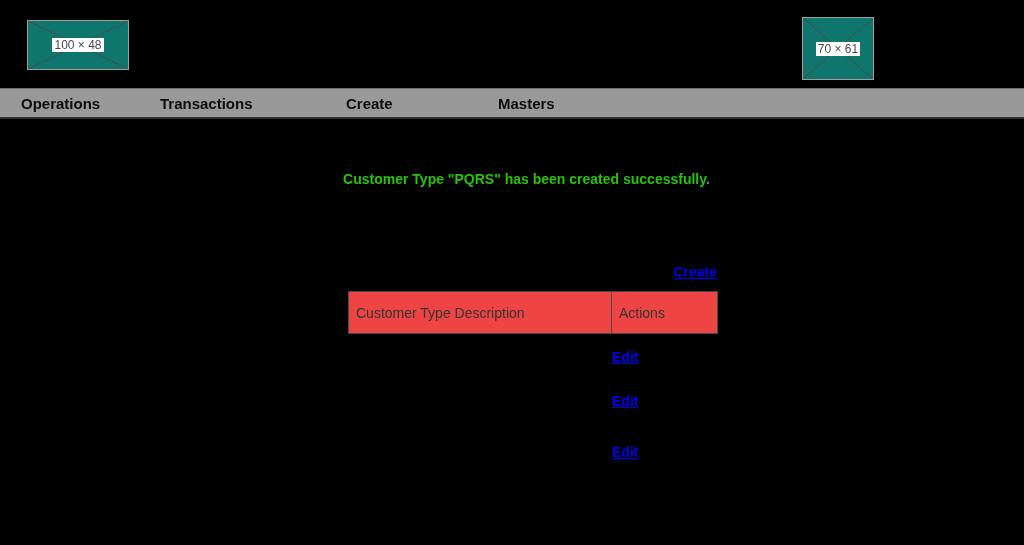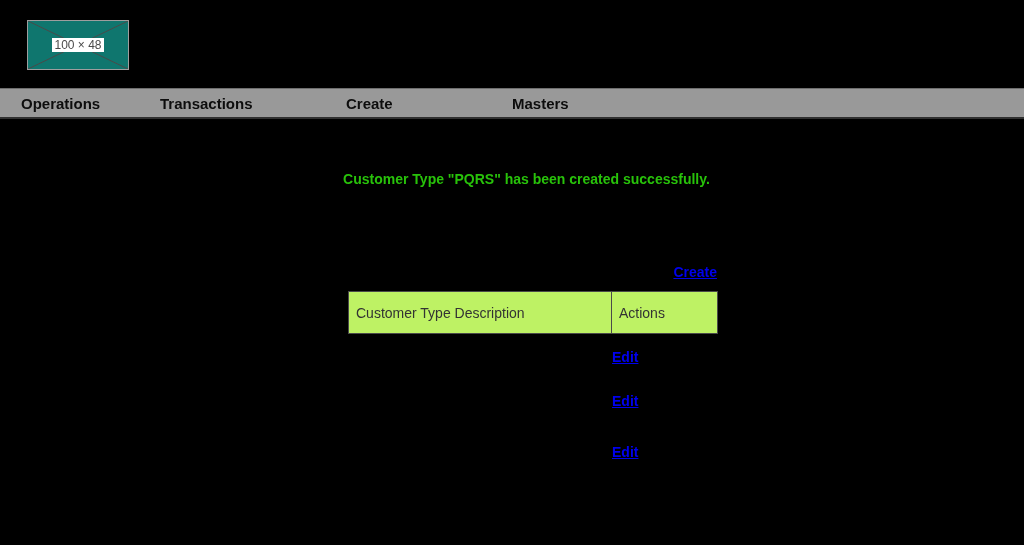--- a/index.html
+++ b/index.html
@@ -36,42 +36,42 @@
     background:#999999; border-bottom:2px solid #303030; border-top:1px solid #6e6e6e;
     box-sizing:border-box;
   }
   .nav-item {
     position:absolute; top:0; line-height:29px; font-size:15px; font-weight:bold;
     color:#0d0d0d; cursor:pointer; white-space:nowrap;
   }
   .nav-item-0 { left:21px; }
   .nav-item-1 { left:160px; }
   .nav-item-2 { left:346px; }
-  .nav-item-3 { left:512px; }
+  .nav-item-3 { left:498px; }
 
   
   .flash {
     position:absolute; left:0; top:171px; width:1053px; text-align:center;
     font-size:14px; font-weight:bold; color:#28C20A; white-space:nowrap;
   }
 
   
   .create-wrap { position:absolute; left:348px; top:263px; width:369px; text-align:right; }
   .create-wrap a, .edit-a {
     font-size:14px; font-weight:bold; color:#0000EE;
     text-decoration:underline; cursor:pointer; white-space:nowrap;
   }
 
   
   .list-table {
     position:absolute; left:348px; top:291px; width:369px;
     border-collapse:collapse; table-layout:fixed;
   }
   .list-table th {
-    background:#bef264; color:#333333; font-weight:normal; font-size:14px;
+    background:#ef4444; color:#333333; font-weight:normal; font-size:14px;
     text-align:left; padding:0 0 0 7px; height:41px;
     border:1px solid #4a4a4a;
   }
   .list-table tbody td { border:1px solid #000000; padding:0; }
   .tr-0 { height:46px; }
   .tr-1 { height:42px; }
   .tr-2 { height:60px; }
   .td-desc { color:#000000; font-size:14px; padding-left:7px; }
   .td-act  { text-align:left; padding-left:30px; vertical-align:middle;margin-left:35px; }
 </style>
@@ -81,20 +81,27 @@
 <div class="page">
 
   <div class="ph ph-logo">
     <svg viewBox="0 0 100 48" preserveAspectRatio="none">
       <line x1="0" y1="0" x2="100" y2="48" stroke="#4a4a4a" stroke-width="1"></line>
       <line x1="100" y1="0" x2="0" y2="48" stroke="#4a4a4a" stroke-width="1"></line>
     </svg>
     <span class="ph-label">100 × 48</span>
   </div>
 
+  <div class="ph ph-profile">
+    <svg viewBox="0 0 70 61" preserveAspectRatio="none">
+      <line x1="0" y1="0" x2="70" y2="61" stroke="#4a4a4a" stroke-width="1"></line>
+      <line x1="70" y1="0" x2="0" y2="61" stroke="#4a4a4a" stroke-width="1"></line>
+    </svg>
+    <span class="ph-label">70 × 61</span>
+  </div>
 
 
   <div class="nav">
     <span class="nav-item nav-item-0">Operations</span>
     <span class="nav-item nav-item-1">Transactions</span>
     <span class="nav-item nav-item-2">Create</span>
     <span class="nav-item nav-item-3">Masters</span>
   </div>
 
   <div class="flash">Customer Type "PQRS" has been created successfully.</div>

